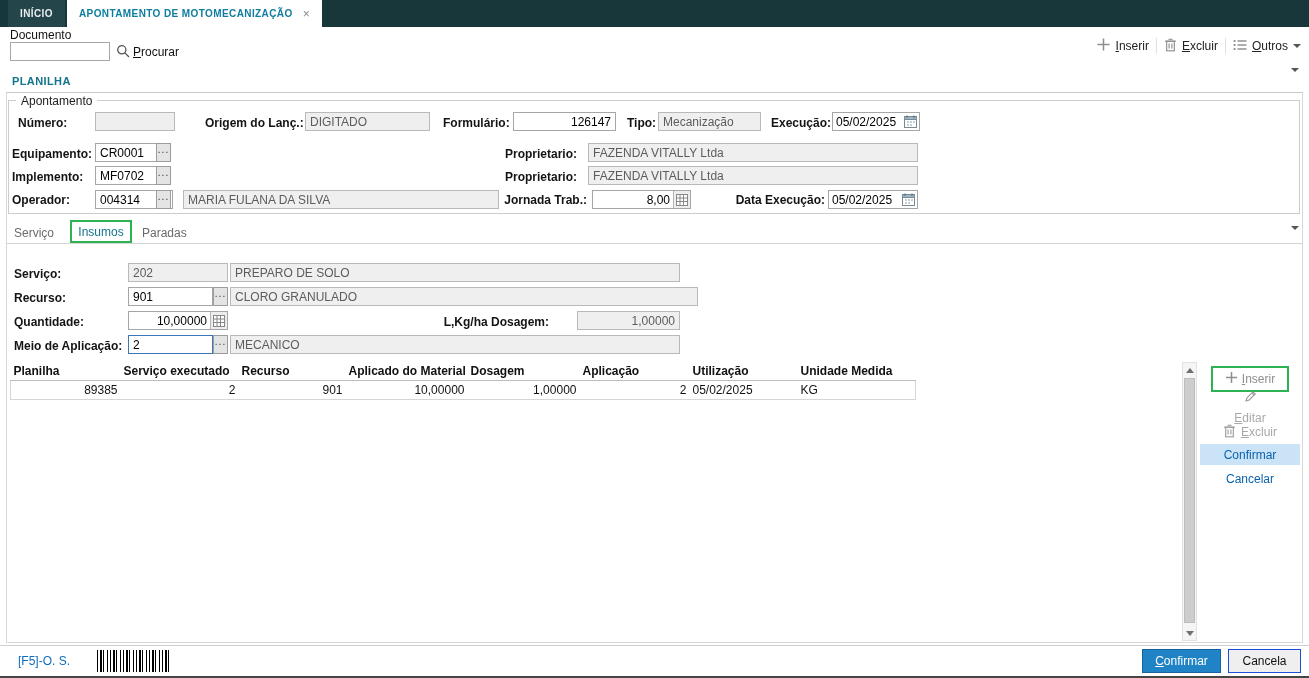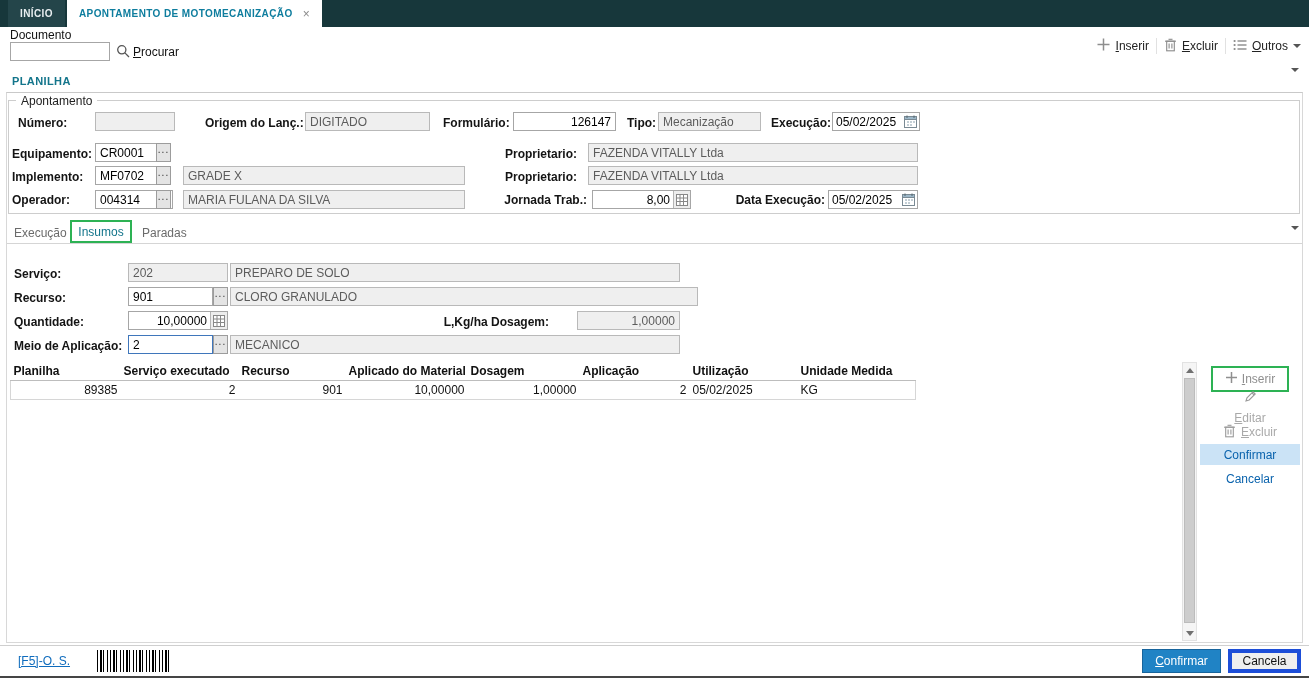--- a/index.html
+++ b/index.html
@@ -76,21 +76,21 @@
   .side-item { position:absolute; left:1200px; width:100px; height:20px; display:flex; align-items:center; justify-content:center; gap:5px; cursor:pointer; font-size:12px; }
   .side-insert { position:absolute; left:1211px; top:366px; width:78px; height:26px; border:2px solid #2db254; background:#fff; display:flex; align-items:center; justify-content:center; gap:4px; cursor:pointer; color:#8f8f8f; font-size:12px; }
   .disabled-txt { color:#a9a9a9; }
   .blue-txt { color:#0a63ad; }
   .side-confirm { background:#cbe3f6; }
 
   
   .footer-link { position:absolute; color:#0f6cbd; font-size:12px; cursor:pointer; }
   .barcode { position:absolute; background:repeating-linear-gradient(90deg,#000 0 1px,#fff 1px 3px,#000 3px 5px,#fff 5px 6px,#000 6px 7px,#fff 7px 10px,#000 10px 11px,#fff 11px 13px); }
   .btn-primary { position:absolute; background:#2083c5; border:1px solid #17649c; color:#fff; font-size:12px; display:flex; align-items:center; justify-content:center; cursor:pointer; }
-  .btn-plain { position:absolute; background:#efefef; border:4px solid #1d4ed8; color:#111; font-size:12px; display:flex; align-items:center; justify-content:center; cursor:pointer; }
+  .btn-plain { position:absolute; background:#efefef; border:1px solid #1d4ed8; color:#111; font-size:12px; display:flex; align-items:center; justify-content:center; cursor:pointer; }
   .bottom-strip { position:absolute; left:0; top:676px; width:1309px; height:2px; background:#454545; }
   u { text-decoration:underline; }
 </style>
 </head>
 <body>
 
 <div id="app">
 
   <div class="topbar">
     <div class="ttab inactive">
@@ -175,28 +175,27 @@
 
   <span class="lbl" style="left:12px;top:147px;">Equipamento:</span>
   <input class="inp" style="left: 95px; top: 143px; width: 62px;" value="CR0001">
   <span class="dots" style="left:156px;top:143px;"></span>
   <span class="lbl" style="left:505px;top:147px;">Proprietario:</span>
   <input class="inp ro" style="left: 588px; top: 143px; width: 330px;" readonly="" value="FAZENDA VITALLY Ltda">
 
   <span class="lbl" style="left:12px;top:170px;">Implemento:</span>
   <input class="inp" style="left: 95px; top: 166px; width: 62px;" value="MF0702">
   <span class="dots" style="left:156px;top:166px;"></span>
-  <input class="inp ro" style="left: 183px; top: 166px; width: 282px;" readonly="" value="GRADE X">
   <span class="lbl" style="left:505px;top:170px;">Proprietario:</span>
   <input class="inp ro" style="left: 588px; top: 166px; width: 330px;" readonly="" value="FAZENDA VITALLY Ltda">
 
   <span class="lbl" style="left:12px;top:193px;">Operador:</span>
   <input class="inp" style="left: 95px; top: 190px; width: 78px;" value="004314">
   <span class="dots" style="left:156px;top:190px;"></span>
-  <input class="inp ro" style="left: 183px; top: 190px; width: 282px;" readonly="" value="MARIA FULANA DA SILVA">
+  <input class="inp ro" style="left: 183px; top: 190px; width: 316px;" readonly="" value="MARIA FULANA DA SILVA">
   <span class="lbl lblr" style="left:495px;top:193px;width:92px;">Jornada Trab.:</span>
   <div class="composite" style="left:592px;top:190px;width:99px;">
     <input class="right" value="8,00" style="">
     <span class="icon-btn">
         <svg width="12" height="12" viewBox="0 0 12 12">
           <rect x="0.5" y="0.5" width="11" height="11" fill="#fff" stroke="#888"></rect>
           <path d="M0.5 4h11M0.5 7.5h11M4 0.5v11M7.5 0.5v11" stroke="#888"></path>
         </svg>
       </span>
   </div>
@@ -206,21 +205,21 @@
     <span class="icon-plain">
         <svg width="13" height="13" viewBox="0 0 13 13">
           <rect x="0.5" y="1.5" width="12" height="11" fill="#fff" stroke="#7a8a94"></rect>
           <rect x="0.5" y="1.5" width="12" height="3" fill="#9db8c9" stroke="#7a8a94"></rect>
           <path d="M3 0.5v2.5M10 0.5v2.5" stroke="#55666f"></path>
           <path d="M3 7h2M6 7h2M9 7h2M3 10h2M6 10h2" stroke="#8aa0ad"></path>
         </svg>
       </span>
   </div>
 
-  <span class="dtab" style="left:14px;top:226px;">Execução</span>
+  <span class="dtab" style="left:14px;top:226px;">Serviço</span>
   <div class="dtab-active-box" style="left:70px;top:220px;width:62px;height:23px;">
     <span>Insumos</span>
   </div>
   <span class="dtab" style="left:142px;top:226px;">Paradas</span>
   <div class="hline" style="left:7px;top:243px;width:1295px;background:#d5d5d5;"></div>
   <span class="caret" style="left:1291px;top:226px;"></span>
 
   <span class="lbl" style="left:14px;top:267px;">Serviço:</span>
   <input class="inp ro" style="left: 128px; top: 263px; width: 100px;" readonly="" value="202">
   <input class="inp ro" style="left: 230px; top: 263px; width: 450px;" readonly="" value="PREPARO DE SOLO">
@@ -318,21 +317,21 @@
     <span class="accel disabled-txt"><u>E</u>xcluir</span>
   </div>
   <div class="side-item side-confirm" style="top:444px;height:21px;">
     <span class="blue-txt">Confirmar</span>
   </div>
   <div class="side-item" style="top:469px;">
     <span class="blue-txt">Cancelar</span>
   </div>
 
   <div class="hline" style="left:0;top:645px;width:1309px;background:#cfcfcf;"></div>
-  <span class="footer-link" style="left:18px;top:654px;text-decoration:underline;">[F5]-O. S.</span>
+  <span class="footer-link" style="left:18px;top:654px;">[F5]-O. S.</span>
   <div class="barcode" style="left:97px;top:650px;width:74px;height:22px;"></div>
   <div class="btn-primary" style="left:1142px;top:649px;width:79px;height:24px;">
     <span class="accel"><u>C</u>onfirmar</span>
   </div>
   <div class="btn-plain" style="left:1228px;top:649px;width:73px;height:24px;">
     <span>Cancela</span>
   </div>
   <div class="bottom-strip"></div>
 
 </div>

